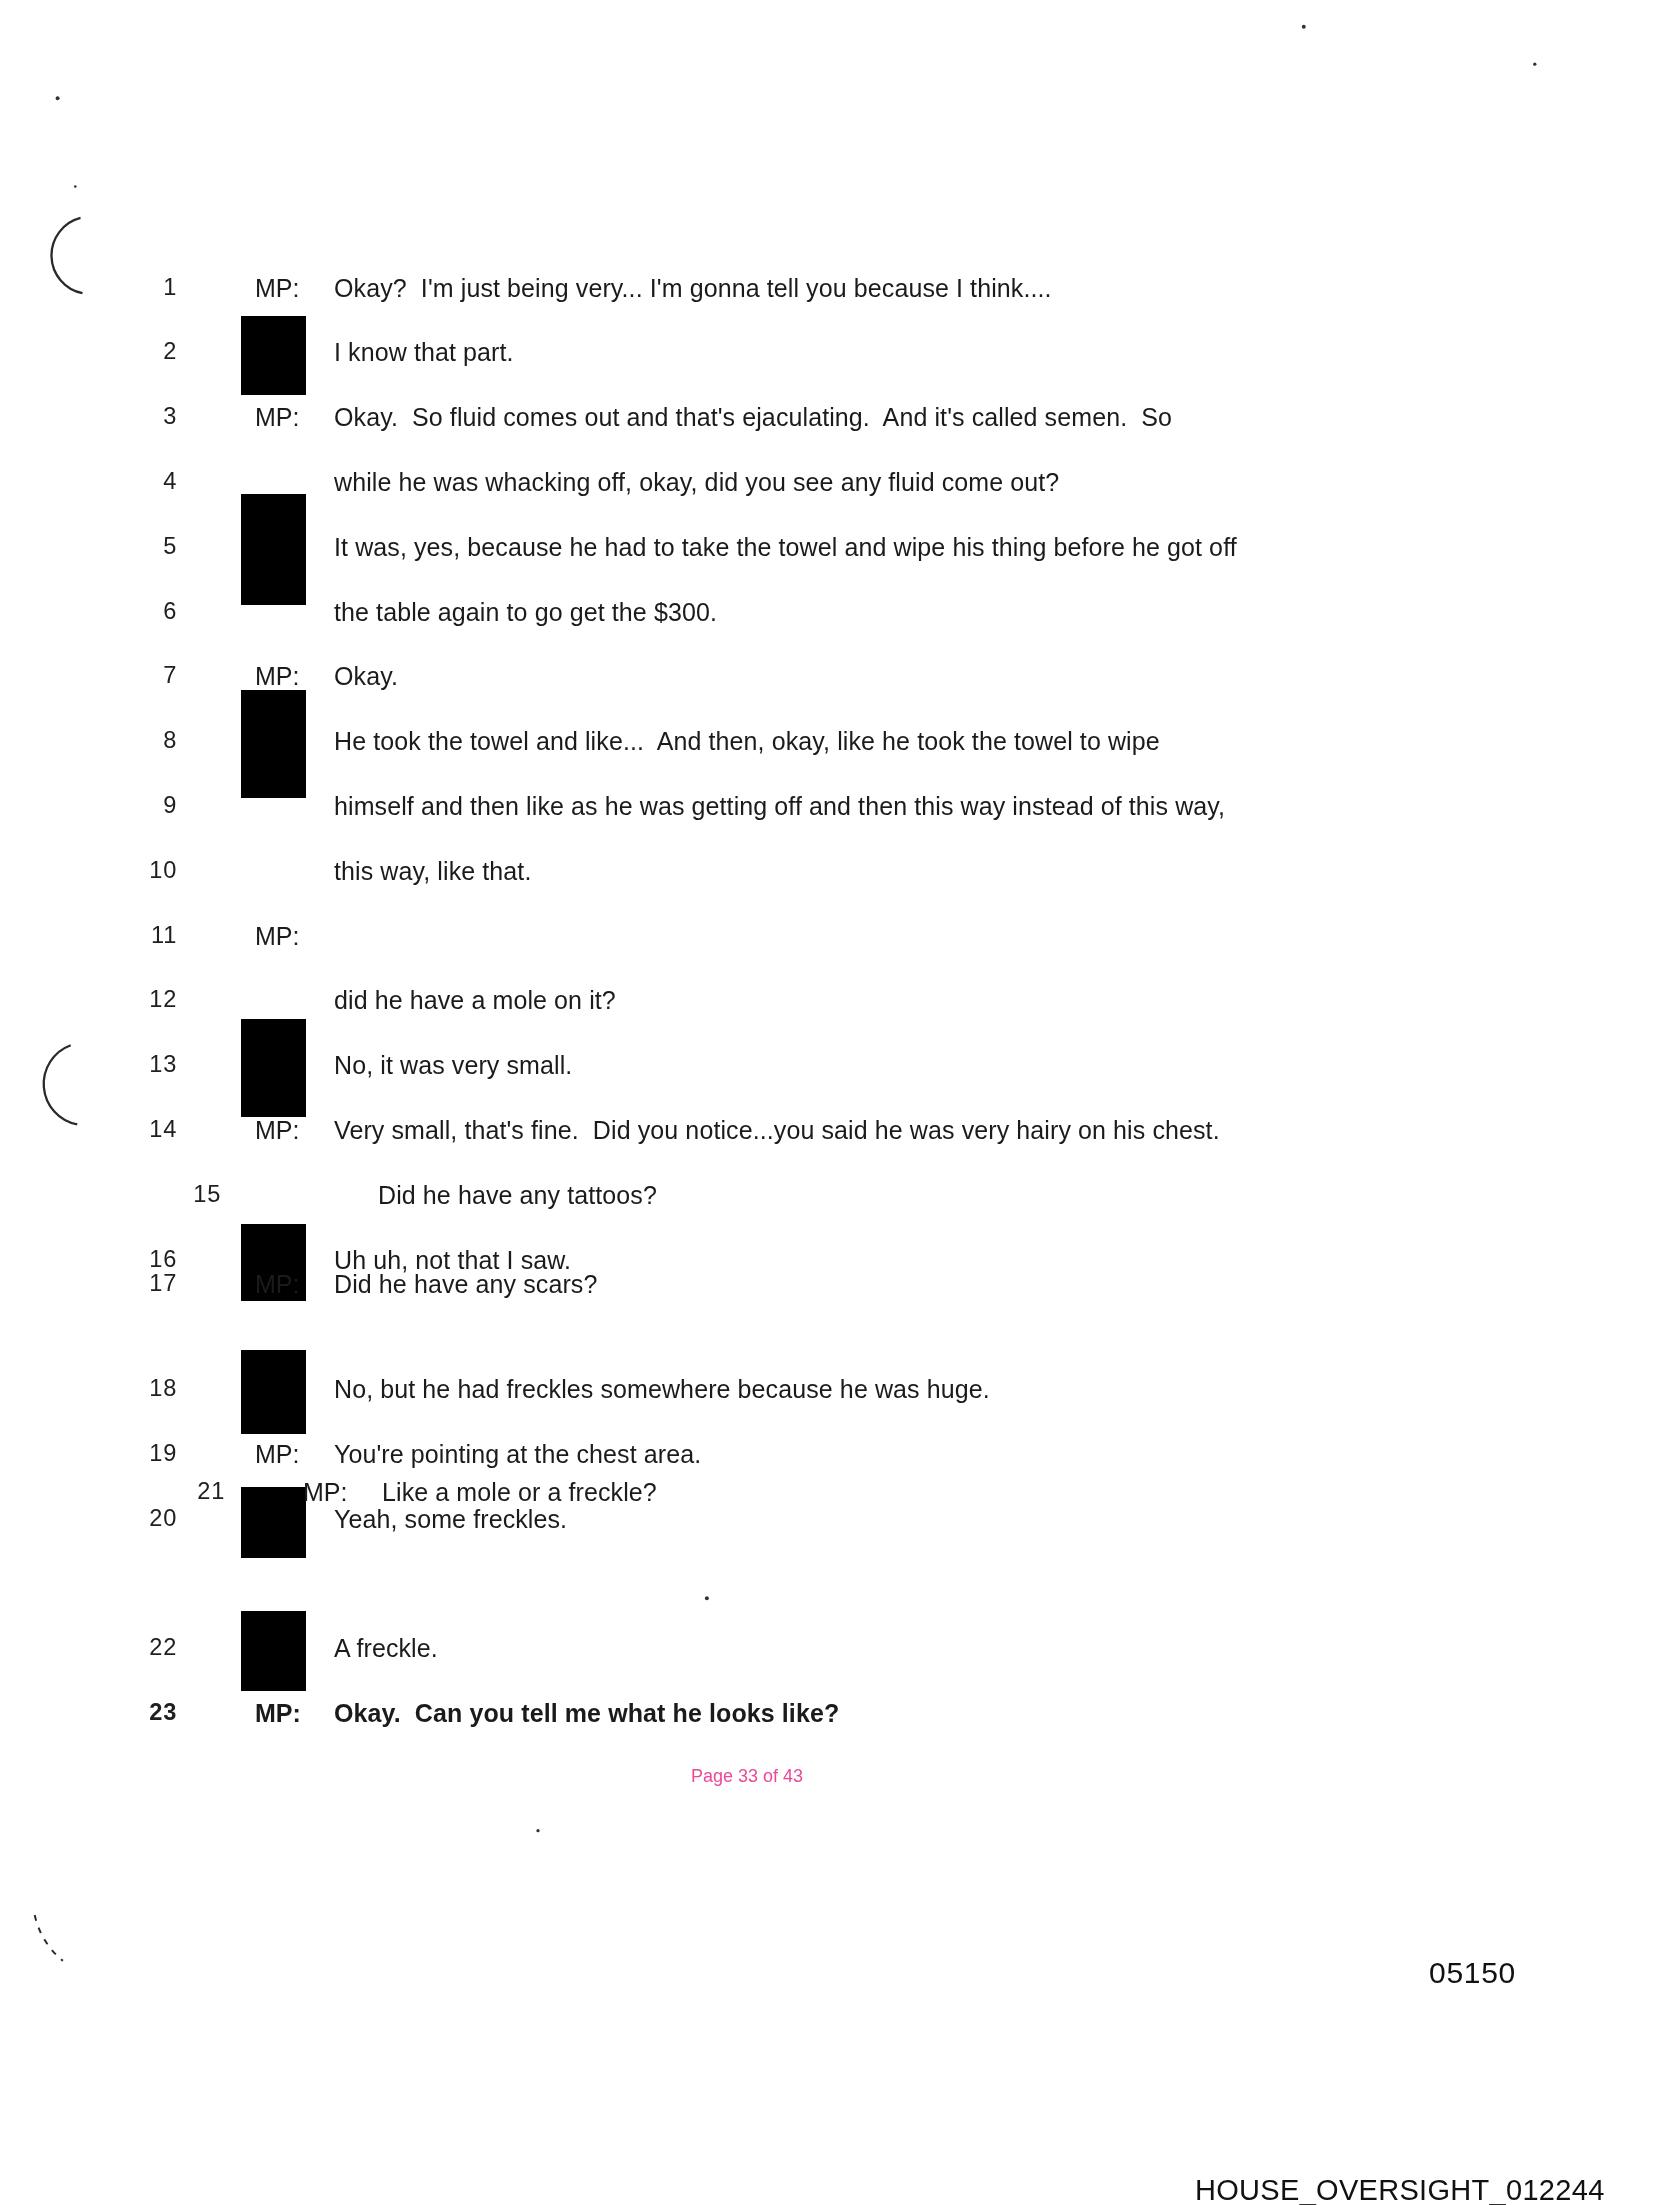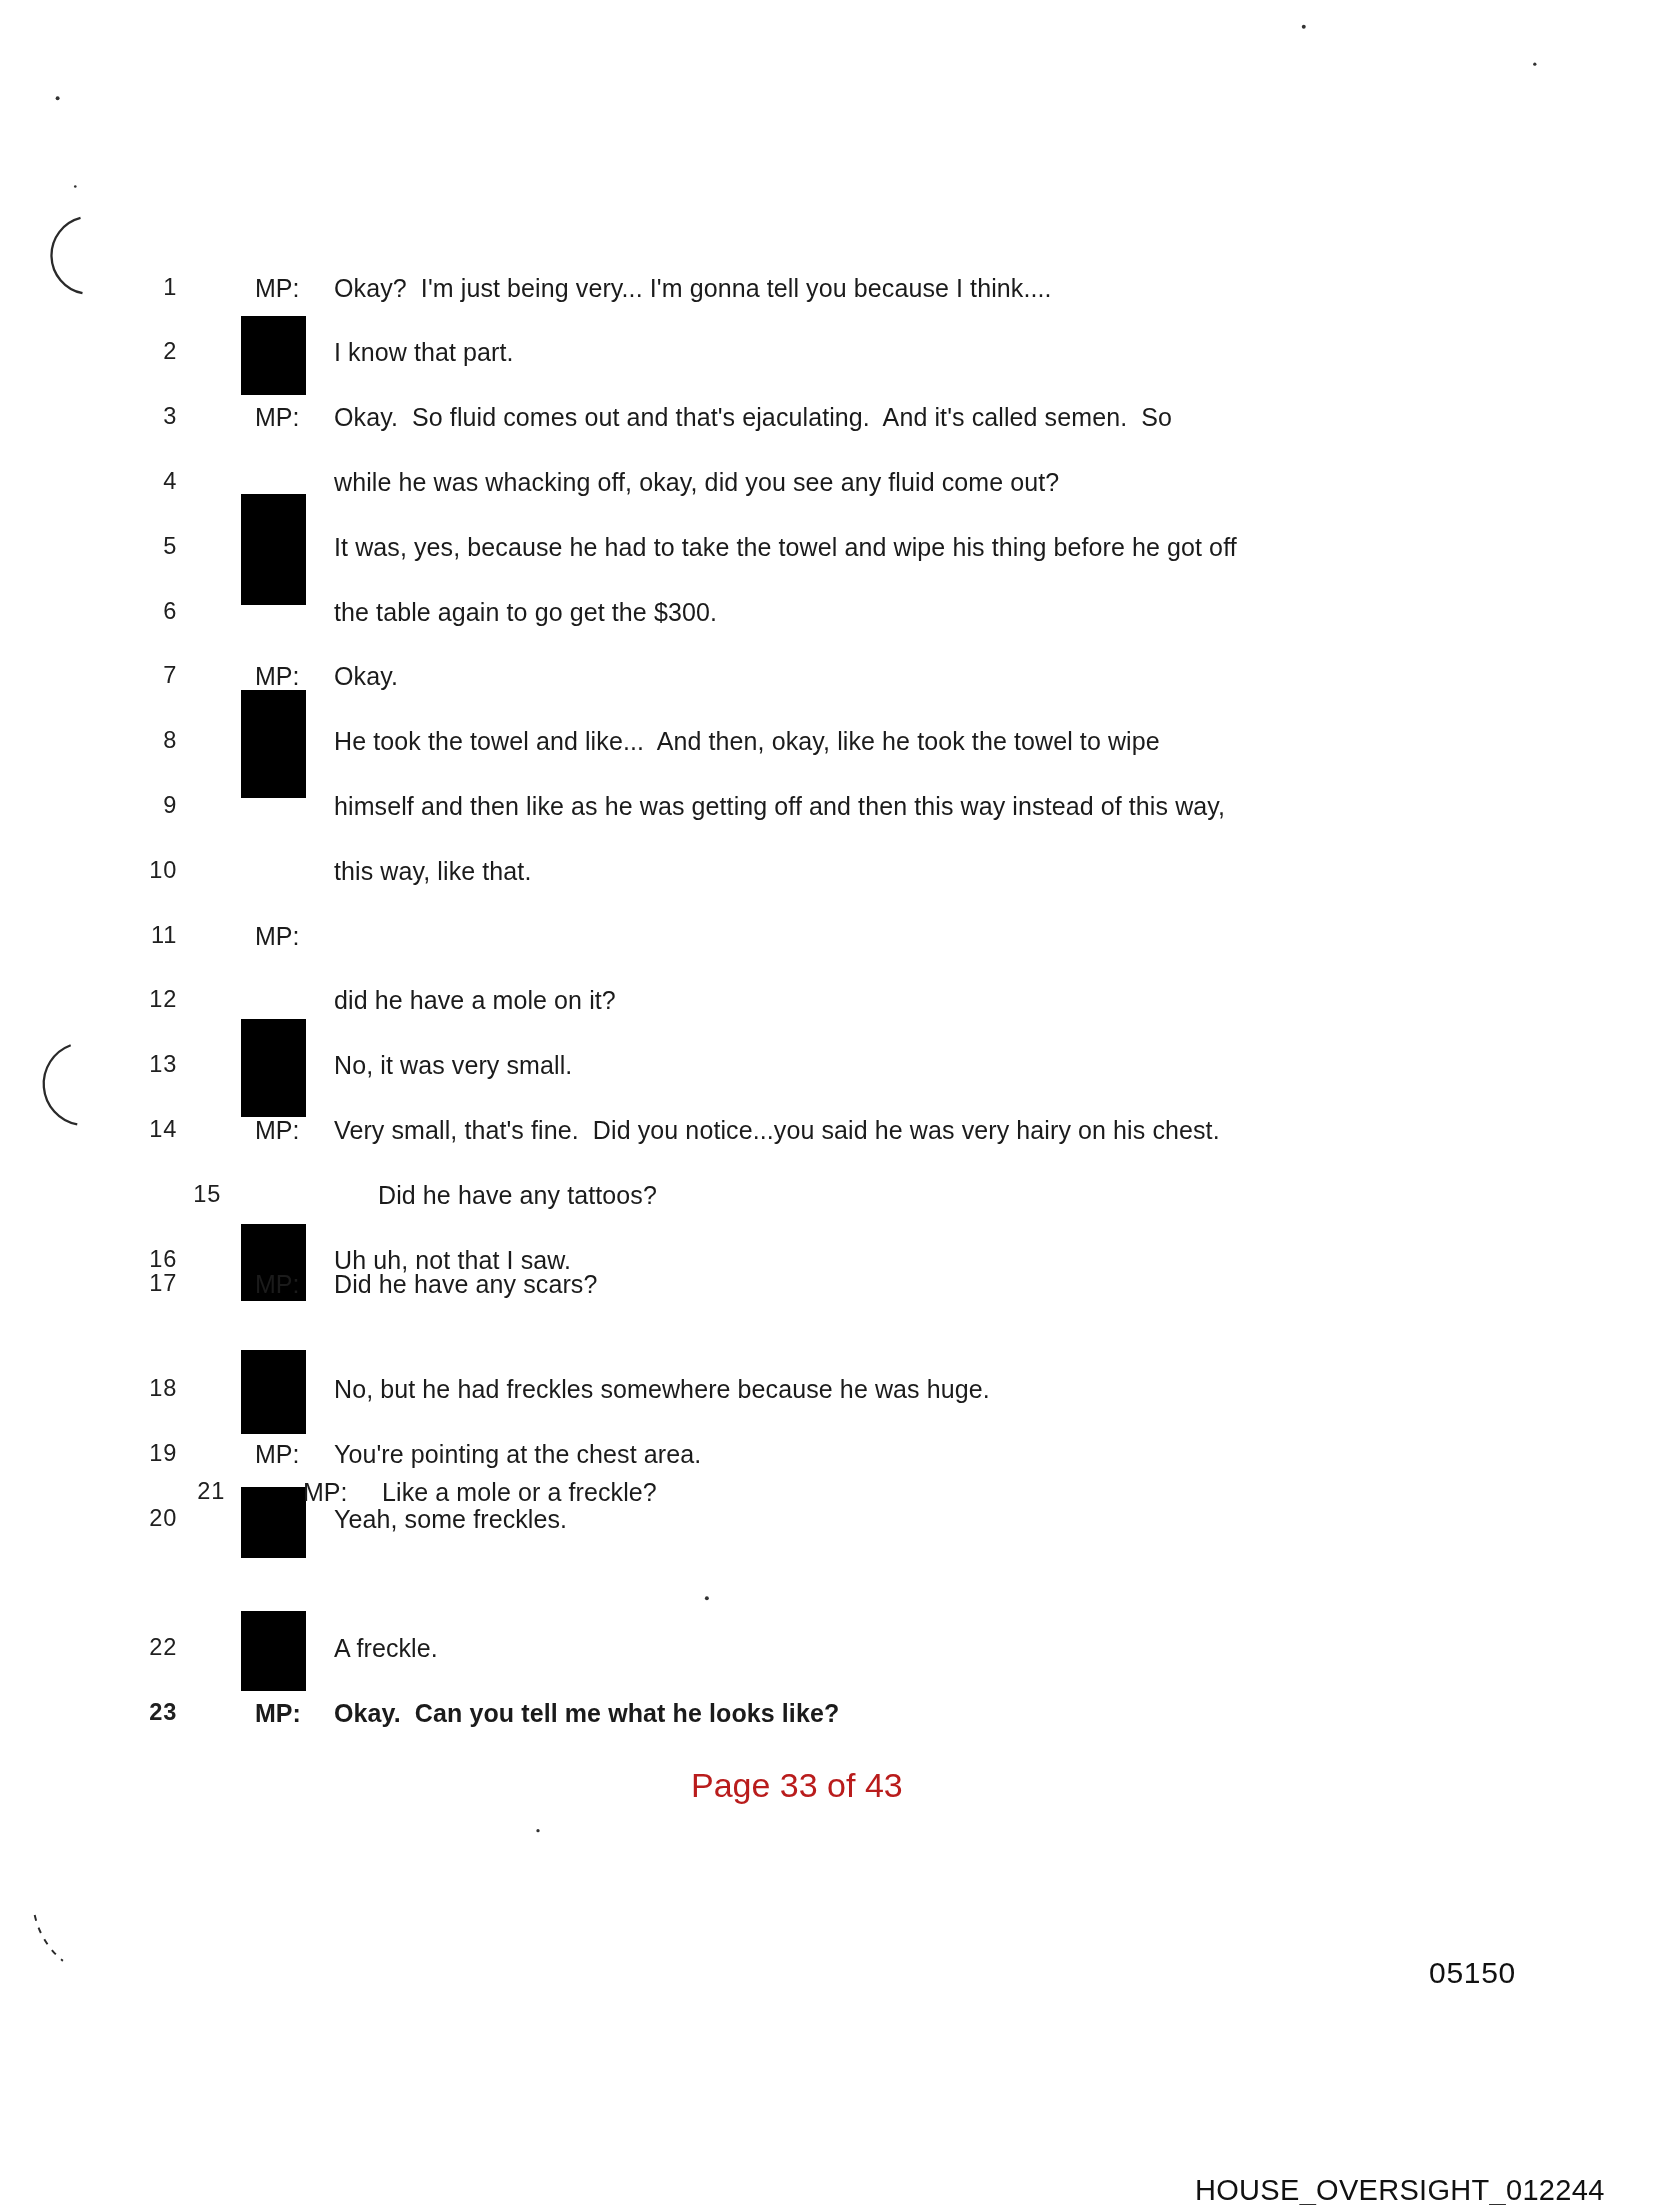--- a/index.html
+++ b/index.html
@@ -17,21 +17,21 @@
     position:absolute;left:92px;width:85px;
     text-align:right;font-size:23.6px;color:#202020;
     letter-spacing:0.7px;
   }
   .speaker{position:absolute;left:255px;font-size:25px;color:#1b1b1b;}
   .text{
     position:absolute;left:334px;font-size:25px;color:#1b1b1b;
     white-space:pre;letter-spacing:0.1px;
   }
   .redaction{position:absolute;left:241px;width:65px;background:#000;}
-  .footer{position:absolute;left:691px;top:1766px;font-size:34px;color:#b91c1c;}
+  .footer{position:absolute;left:691px;top:1766px;font-size:18px;color:#ec4899;}
   .bates{position:absolute;left:1429px;top:1956px;font-size:30px;color:#111;letter-spacing:0.7px;}
   .docid{position:absolute;left:1195px;top:2138px;font-size:29px;color:#111;letter-spacing:0.3px;margin-top:36px;}
   svg.artifacts{position:absolute;left:0;top:0;pointer-events:none;}
 </style>
 </head>
 <body>
 
 <div id="page">
 
   <svg class="artifacts" width="1669" height="2205" viewBox="0 0 2550 3369">

